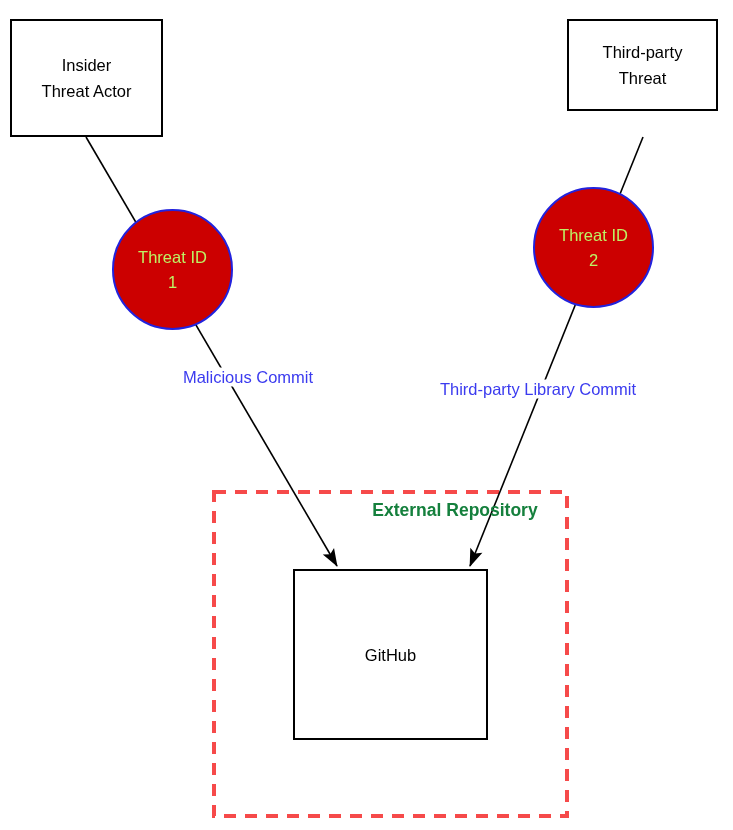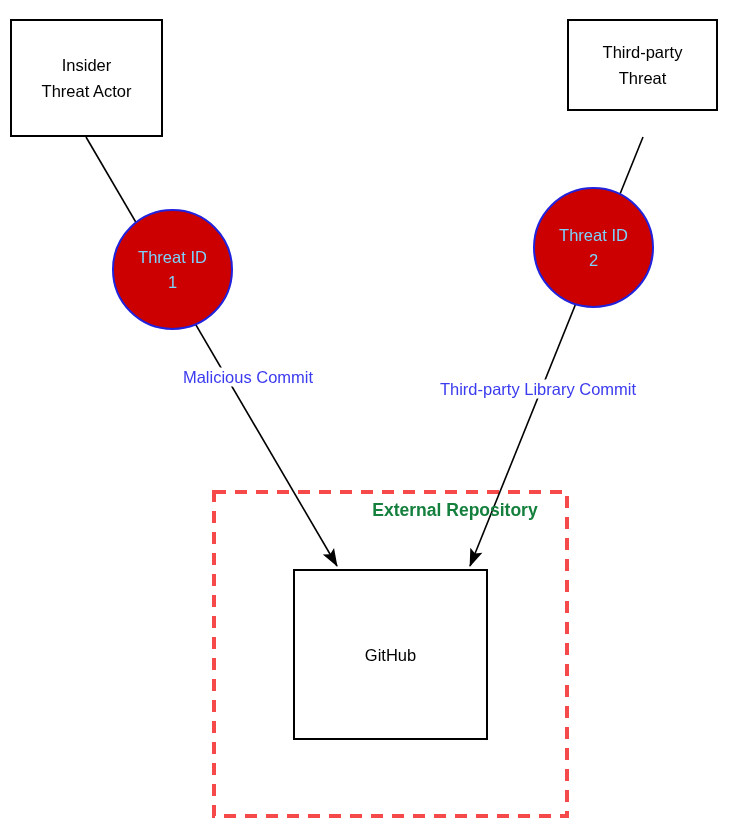--- a/index.html
+++ b/index.html
@@ -46,21 +46,21 @@
     background: #ffffff;
     border: 2px solid var(--node_stroke, #000000);
     color: #000000;
     font-size: 16.5px;
     line-height: 26px;
   }
   .circle-node {
     background: var(--circle_fill, #cc0000);
     border: 2.5px solid var(--circle_stroke, #2222dd);
     border-radius: 50%;
-    color: #7dd3fc;
+    color: #bef264;
     font-size: 16.5px;
     line-height: 25px;
     text-align: right;
   }
   .edge-label {
     position: absolute;
     transform: translate(-50%, -50%);
     background: #ffffff;
     color: var(--edge_label, #3b3bef);
     font-size: 16.5px;

